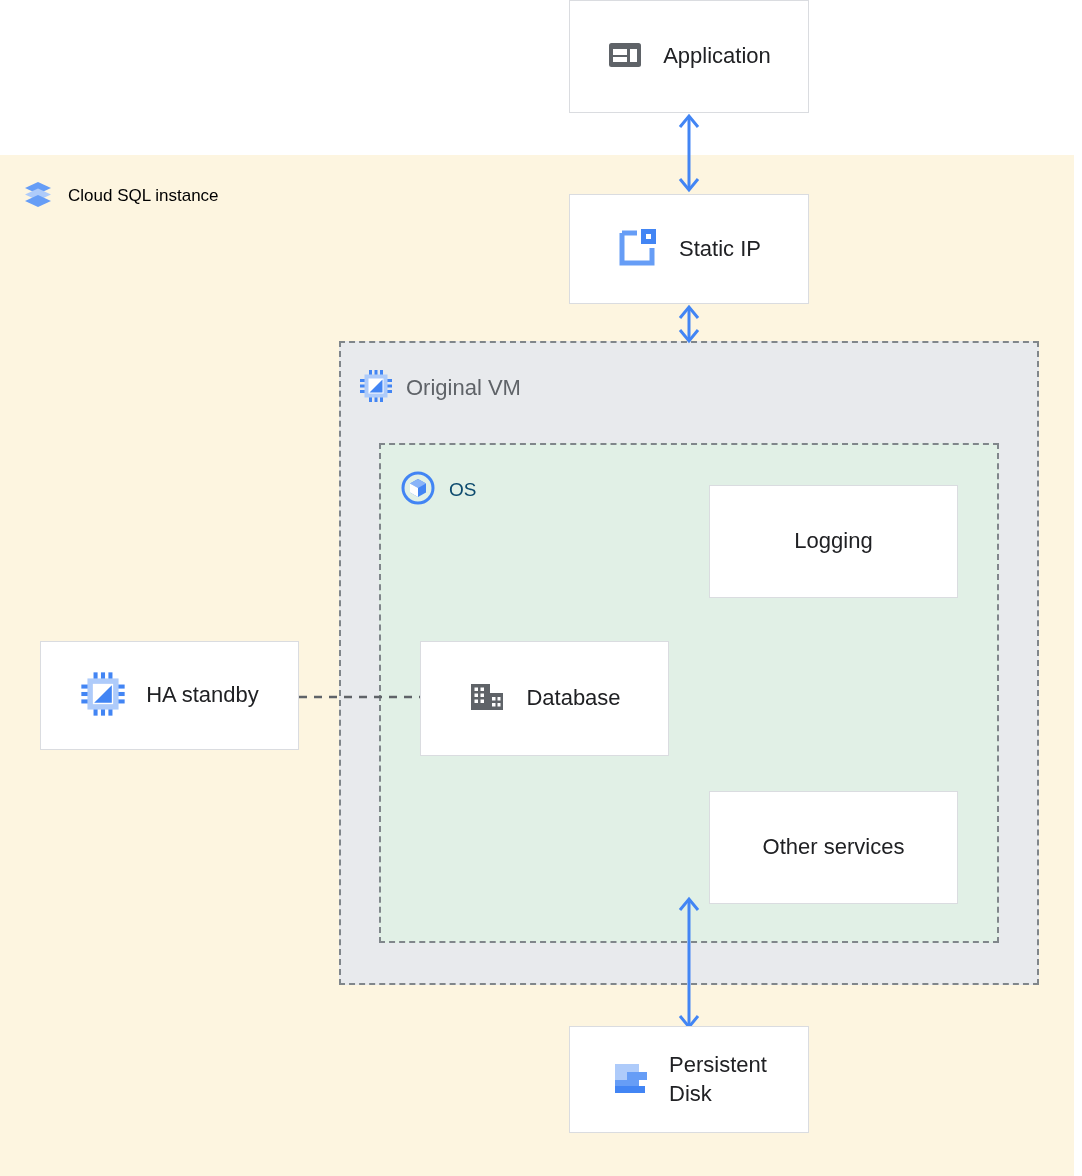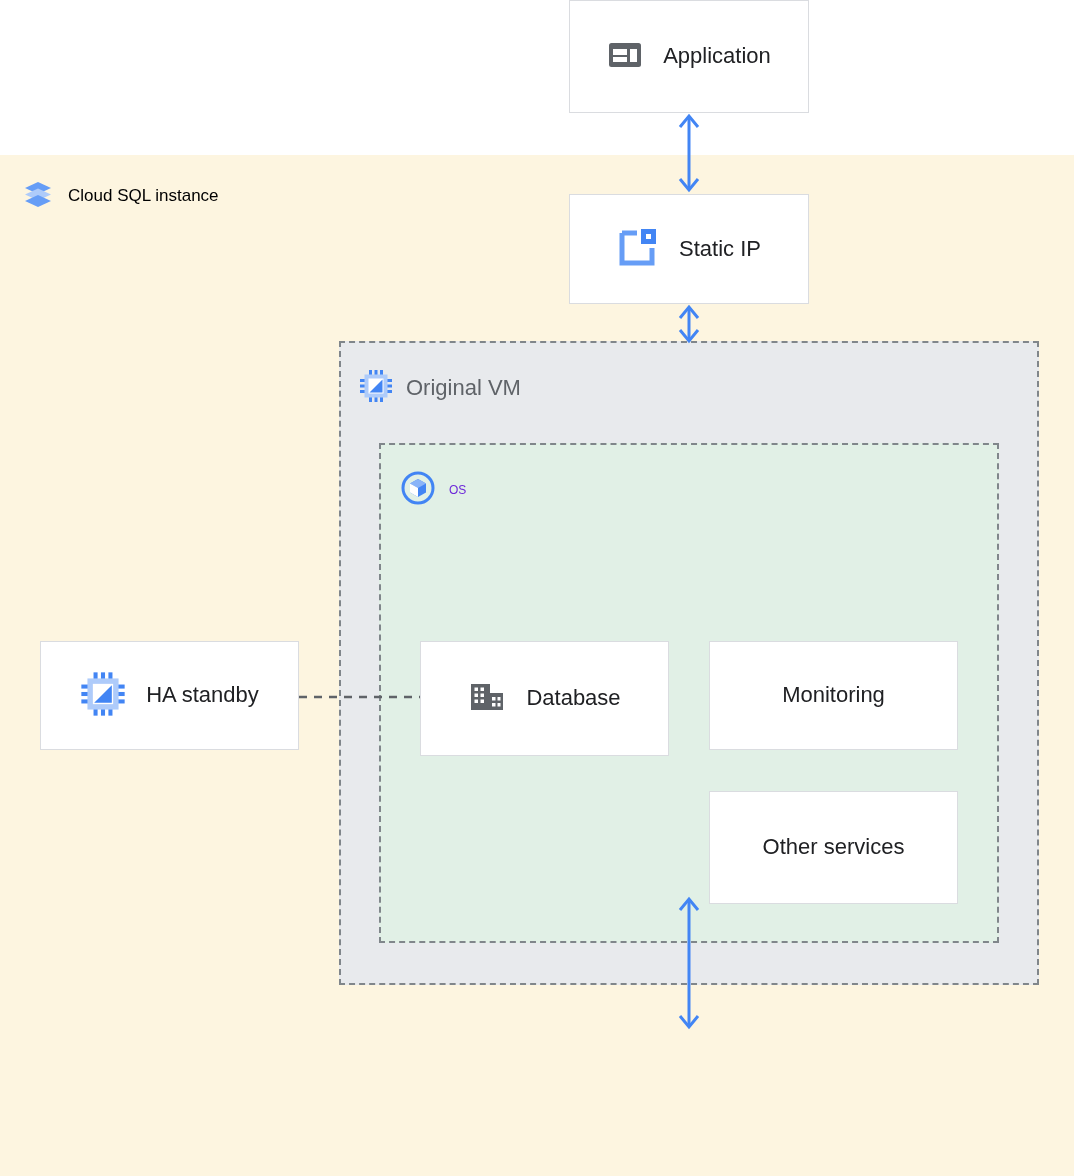--- a/index.html
+++ b/index.html
@@ -79,22 +79,22 @@
   }
   #os-label {
     position: absolute;
     left: 400px;
     top: 470px;
     display: flex;
     align-items: center;
     gap: 13px;
   }
   #os-label .lbl {
-    font-size: 12px;
-    color: #6d28d9;
+    font-size: 19px;
+    color: #0c4a6e;
     white-space: nowrap;
   }
 
   
   .node {
     position: absolute;
     background: #ffffff;
     border: 1px solid #dadce0;
     box-sizing: border-box;
     display: flex;
@@ -286,23 +286,38 @@
           <rect x="24" y="19" width="3.5" height="3.5"></rect>
           <rect x="29.5" y="19" width="3" height="3.5"></rect>
           <rect x="24" y="25" width="3.5" height="3.5"></rect>
           <rect x="29.5" y="25" width="3" height="3.5"></rect>
         </g>
       </svg>
     </span>
     <span class="lbl">Database</span>
   </div>
 
-
-  <div class="node plain" id="node-monitoring">
-    <span class="lbl">Monitoring</span>
-  </div>
+  <div class="node plain" id="node-logging">
+    <span class="lbl">Logging</span>
+  </div>
+
 
   <div class="node plain" id="node-other">
     <span class="lbl">Other services</span>
   </div>
 
+  <div class="node" id="node-pd">
+    <span class="icon">
+      <svg width="40" height="40" viewBox="0 0 40 40">
+        <rect x="4" y="6" width="24" height="8" fill="#aecbfa"></rect>
+        <rect x="4" y="14" width="12" height="8" fill="#aecbfa"></rect>
+        <rect x="16" y="14" width="20" height="8" fill="#669df6"></rect>
+        <rect x="4" y="22" width="24" height="6" fill="#669df6"></rect>
+        <rect x="4" y="28" width="30" height="7" fill="#4285f4"></rect>
+      </svg>
+    </span>
+    <span class="lbl">
+      <span>Persistent</span><br>
+      <span>Disk</span>
+    </span>
+  </div>
 
 </div>
 
 </body></html>

